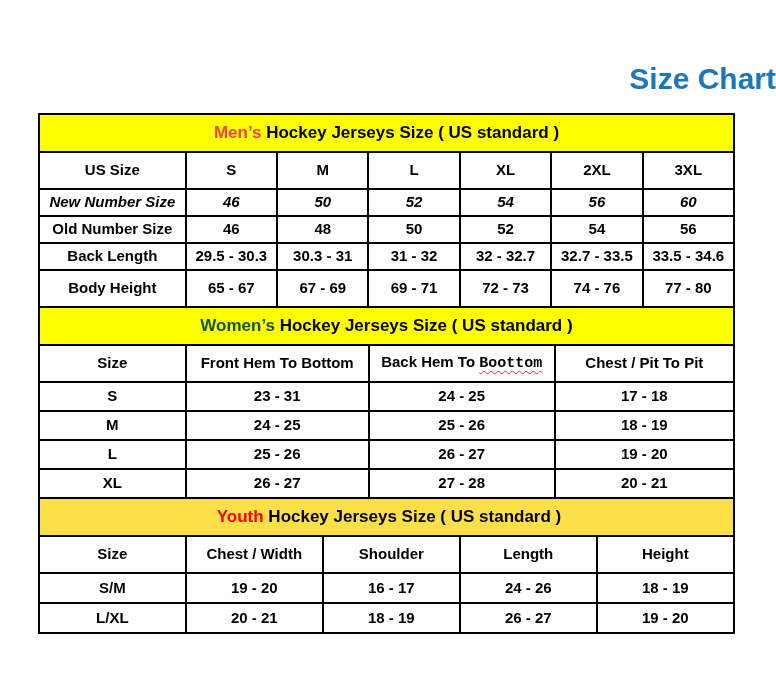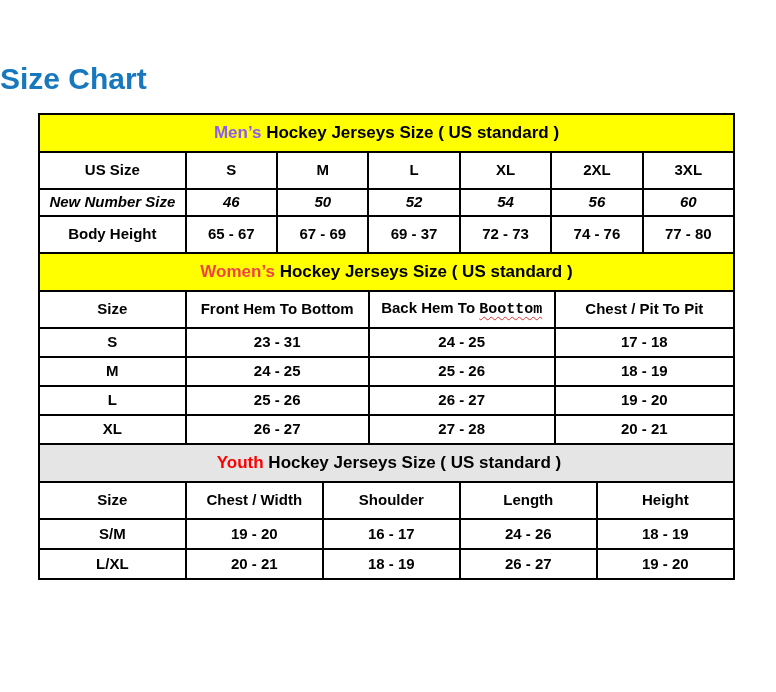--- a/index.html
+++ b/index.html
@@ -6,21 +6,21 @@
     margin: 0;
     padding: 0;
     background: #ffffff;
     width: 776px;
     height: 692px;
     font-family: "Liberation Sans", "DejaVu Sans", sans-serif;
     overflow: hidden;
   }
   .page-title {
     margin: 62px 0 0 0;
-    text-align: left;
+    text-align: right;
     font-size: 30px;
     font-weight: 700;
     color: #1878be;
     letter-spacing: 0px;
   }
   .tables {
     width: 697px;
     margin: 17px 0 0 38px;
   }
   table {
@@ -70,21 +70,21 @@
         <col style="width: 21.1%;">
         <col style="width: 13.15%;">
         <col style="width: 13.15%;">
         <col style="width: 13.15%;">
         <col style="width: 13.15%;">
         <col style="width: 13.15%;">
         <col style="width: 13.15%;">
       </colgroup>
     <thead>
       <tr class="section-row">
-        <td class="section-cell" colspan="7" style="background: rgb(255, 255, 0);"><span class="section-red" style="color: #8b5cf6;">Men’s</span><span class="section-rest"> Hockey Jerseys Size ( US standard )</span></td>
+        <td class="section-cell" colspan="7" style="background: rgb(255, 255, 0);"><span class="section-red" style="color: #ef4444;">Men’s</span><span class="section-rest"> Hockey Jerseys Size ( US standard )</span></td>
       </tr>
       <tr class="header-row">
           <th>US Size</th>
           <th>S</th>
           <th>M</th>
           <th>L</th>
           <th>XL</th>
           <th>2XL</th>
           <th>3XL</th>
         </tr>
@@ -92,42 +92,60 @@
     <tbody>
         <tr style="height: 27px; font-style: italic;">
           <td>New Number Size</td>
           <td>46</td>
           <td>50</td>
           <td>52</td>
           <td>54</td>
           <td>56</td>
           <td>60</td>
         </tr>
+        <tr style="height: 27px;">
+          <td>Old Number Size</td>
+          <td>46</td>
+          <td>48</td>
+          <td>50</td>
+          <td>52</td>
+          <td>54</td>
+          <td>56</td>
+        </tr>
+        <tr style="height: 27px;">
+          <td>Back Length</td>
+          <td>29.5 - 30.3</td>
+          <td>30.3 - 31</td>
+          <td>31 - 32</td>
+          <td>32 - 32.7</td>
+          <td>32.7 - 33.5</td>
+          <td>33.5 - 34.6</td>
+        </tr>
         <tr style="height: 37px;">
           <td>Body Height</td>
           <td>65 - 67</td>
           <td>67 - 69</td>
-          <td>69 - 37</td>
+          <td>69 - 71</td>
           <td>72 - 73</td>
           <td>74 - 76</td>
           <td>77 - 80</td>
         </tr>
       </tbody>
   </table>
 
   <table>
       <colgroup>
         <col style="width: 21.1%;">
         <col style="width: 26.35%;">
         <col style="width: 26.75%;">
         <col style="width: 25.8%;">
       </colgroup>
     <thead>
       <tr class="section-row">
-        <td class="section-cell" colspan="4" style="background: rgb(255, 255, 0);"><span class="section-red" style="color: #ef4444;">Women’s</span><span class="section-rest"> Hockey Jerseys Size ( US standard )</span></td>
+        <td class="section-cell" colspan="4" style="background: rgb(255, 255, 0);"><span class="section-red" style="color: #14532d;">Women’s</span><span class="section-rest"> Hockey Jerseys Size ( US standard )</span></td>
       </tr>
       <tr class="header-row">
           <th>Size</th>
           <th>Front Hem To Bottom</th>
           <th><span>Back Hem To </span><span class="squiggly">Boottom</span></th>
           <th>Chest / Pit To Pit</th>
         </tr>
     </thead>
     <tbody>
         <tr style="height: 29px;">
@@ -160,21 +178,21 @@
   <table>
       <colgroup>
         <col style="width: 21.1%;">
         <col style="width: 19.75%;">
         <col style="width: 19.7%;">
         <col style="width: 19.7%;">
         <col style="width: 19.75%;">
       </colgroup>
     <thead>
       <tr class="section-row">
-        <td class="section-cell" colspan="5" style="background: #e5e5e5; padding-left: 7px;"><span class="section-red" style="color: rgb(255, 0, 0);">Youth</span><span class="section-rest"> Hockey Jerseys Size ( US standard )</span></td>
+        <td class="section-cell" colspan="5" style="background: #fde047; padding-left: 7px;"><span class="section-red" style="color: rgb(255, 0, 0);">Youth</span><span class="section-rest"> Hockey Jerseys Size ( US standard )</span></td>
       </tr>
       <tr class="header-row">
           <th>Size</th>
           <th>Chest / Width</th>
           <th>Shoulder</th>
           <th>Length</th>
           <th>Height</th>
         </tr>
     </thead>
     <tbody>

